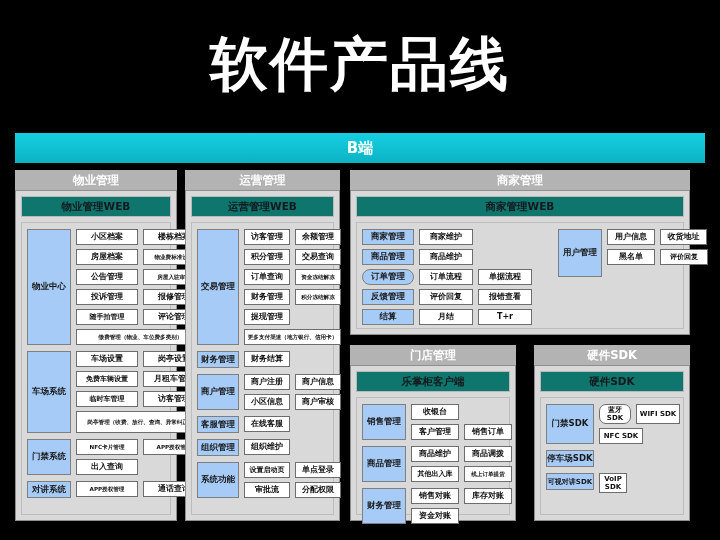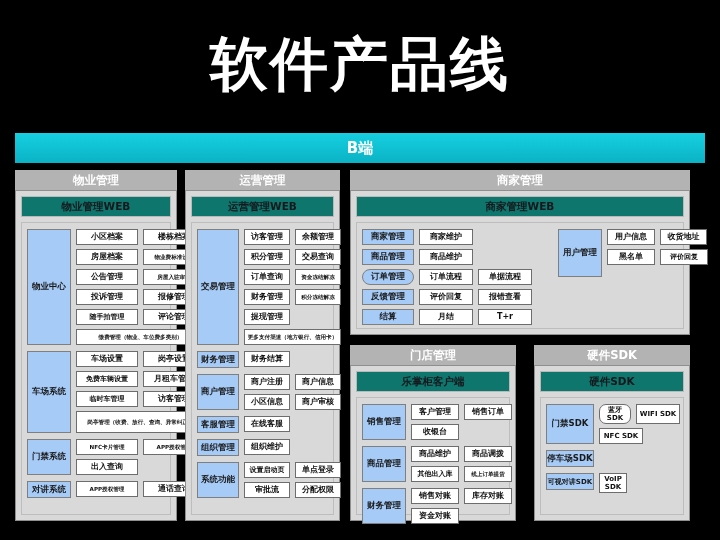--- a/index.html
+++ b/index.html
@@ -309,25 +309,25 @@
   <div class="col" style="left:350px; top:345px; width:166px;">
     <div class="cat-head">门店管理</div>
     <div class="panel" style="height:156px;">
       <div class="panel-title">乐掌柜客户端</div>
       <div class="panel-body" style="height:118px;">
 
         <div class="grp">
           <div class="cat-box" style="width:44px;">销售管理</div>
           <div class="items">
             <div class="row">
+                <div class="it" style="width:48px;">收银台</div>
+              </div>
+            <div class="row">
                 <div class="it" style="width:48px;">客户管理</div>
                 <div class="it" style="width:48px;">销售订单</div>
-              </div>
-            <div class="row">
-                <div class="it" style="width:48px;">收银台</div>
               </div>
           </div>
         </div>
 
         <div class="grp">
           <div class="cat-box" style="width:44px;">商品管理</div>
           <div class="items">
             <div class="row">
                 <div class="it" style="width:48px;">商品维护</div>
                 <div class="it" style="width:48px;">商品调拨</div>

